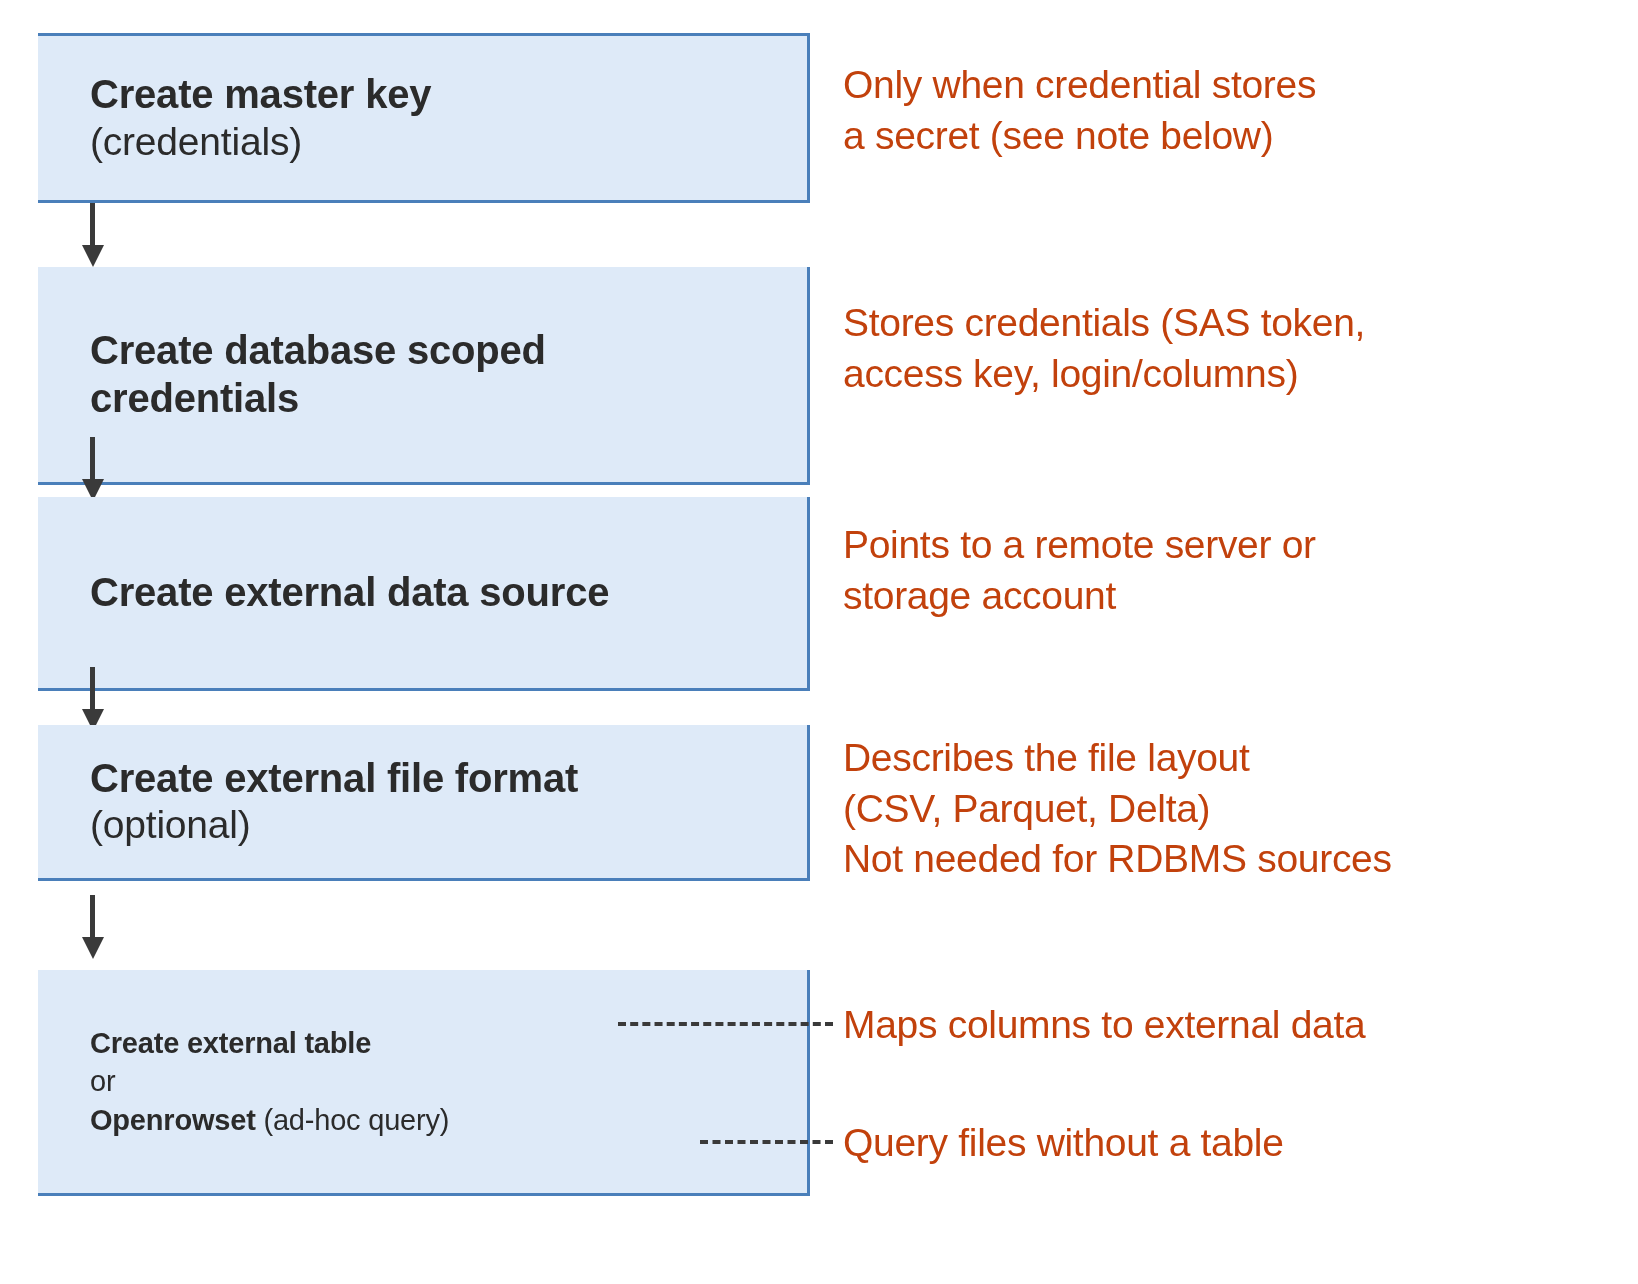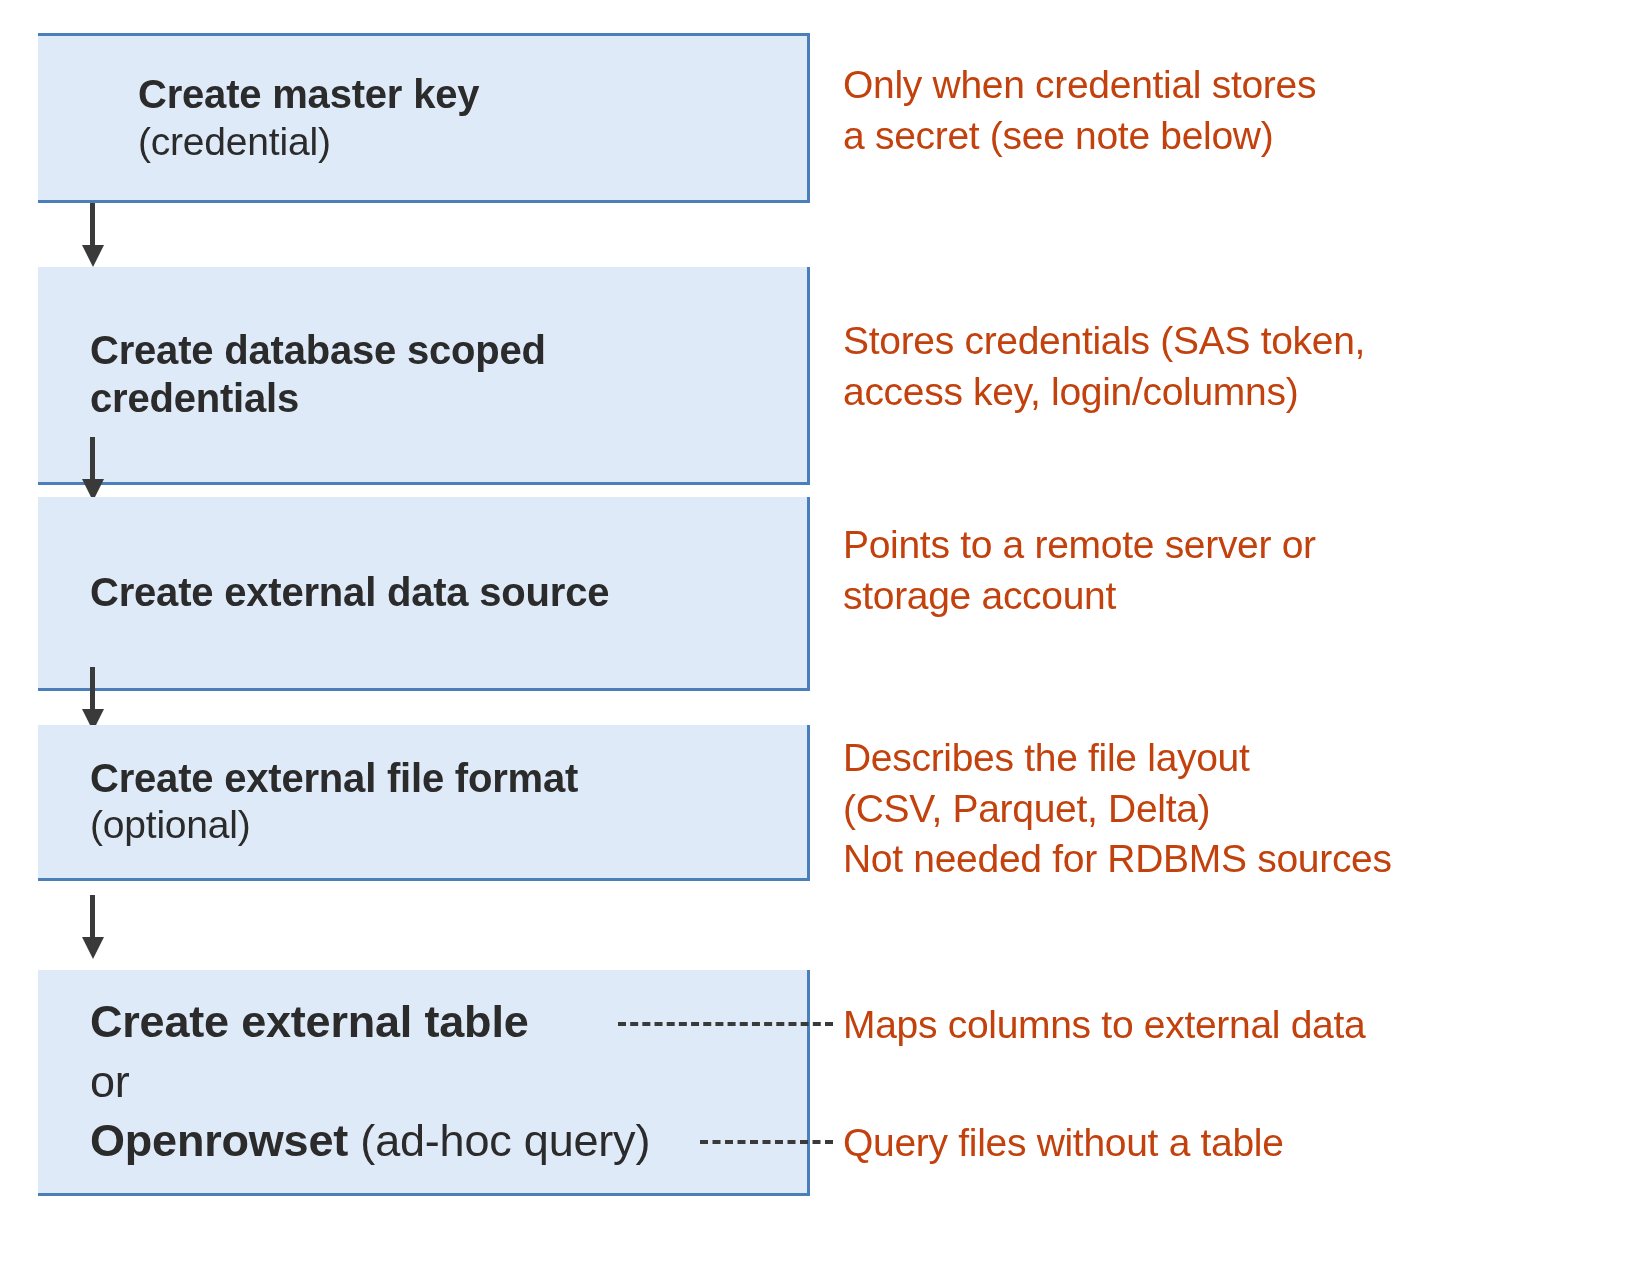--- a/index.html
+++ b/index.html
@@ -51,21 +51,21 @@
     letter-spacing: -0.2px;
     white-space: nowrap;
   }
   .step-sub {
     font-size: 39px;
     font-weight: normal;
     letter-spacing: -0.2px;
     white-space: nowrap;
   }
   .step-line {
-    font-size: 45px;
+    font-size: 29px;
     letter-spacing: -0.2px;
     white-space: nowrap;
     line-height: 1.32;
   }
   .step-line .b { font-weight: bold; }
 
   
   .note {
     position: absolute;
     left: 843px;
@@ -105,43 +105,43 @@
     position: absolute;
     height: 0;
     border-top: 4px dashed #3a3a3a;
   }
 </style>
 </head>
 <body>
 
 <div id="diagram">
 
-  <div class="step-box" style="top:33px; height:170px;padding-left:48px;">
+  <div class="step-box" style="top:33px; height:170px;">
     <div class="step-text">
       <div class="step-title">Create master key</div>
-      <div class="step-sub">(credential)</div>
+      <div class="step-sub">(credentials)</div>
     </div>
   </div>
   <div class="note" style="top:60px;">
     <span class="note-line">Only when credential stores</span>
     <span class="note-line">a secret (see note below)</span>
   </div>
 
   <div class="arrow" style="top:203px; height:64px;">
     <div class="shaft" style="height:44px;"></div>
     <div class="head" style="top:42px;"></div>
   </div>
 
   <div class="step-box no-top" style="top:267px; height:218px;">
     <div class="step-text">
       <div class="step-title">Create database scoped</div>
       <div class="step-title">credentials</div>
     </div>
   </div>
-  <div class="note" style="top:316px;">
+  <div class="note" style="top:298px;">
     <span class="note-line">Stores credentials (SAS token,</span>
     <span class="note-line">access key, login/columns)</span>
   </div>
 
   <div class="arrow" style="top:437px; height:64px;">
     <div class="shaft" style="height:44px;"></div>
     <div class="head" style="top:42px;"></div>
   </div>
 
   <div class="step-box no-top" style="top:497px; height:194px;">

